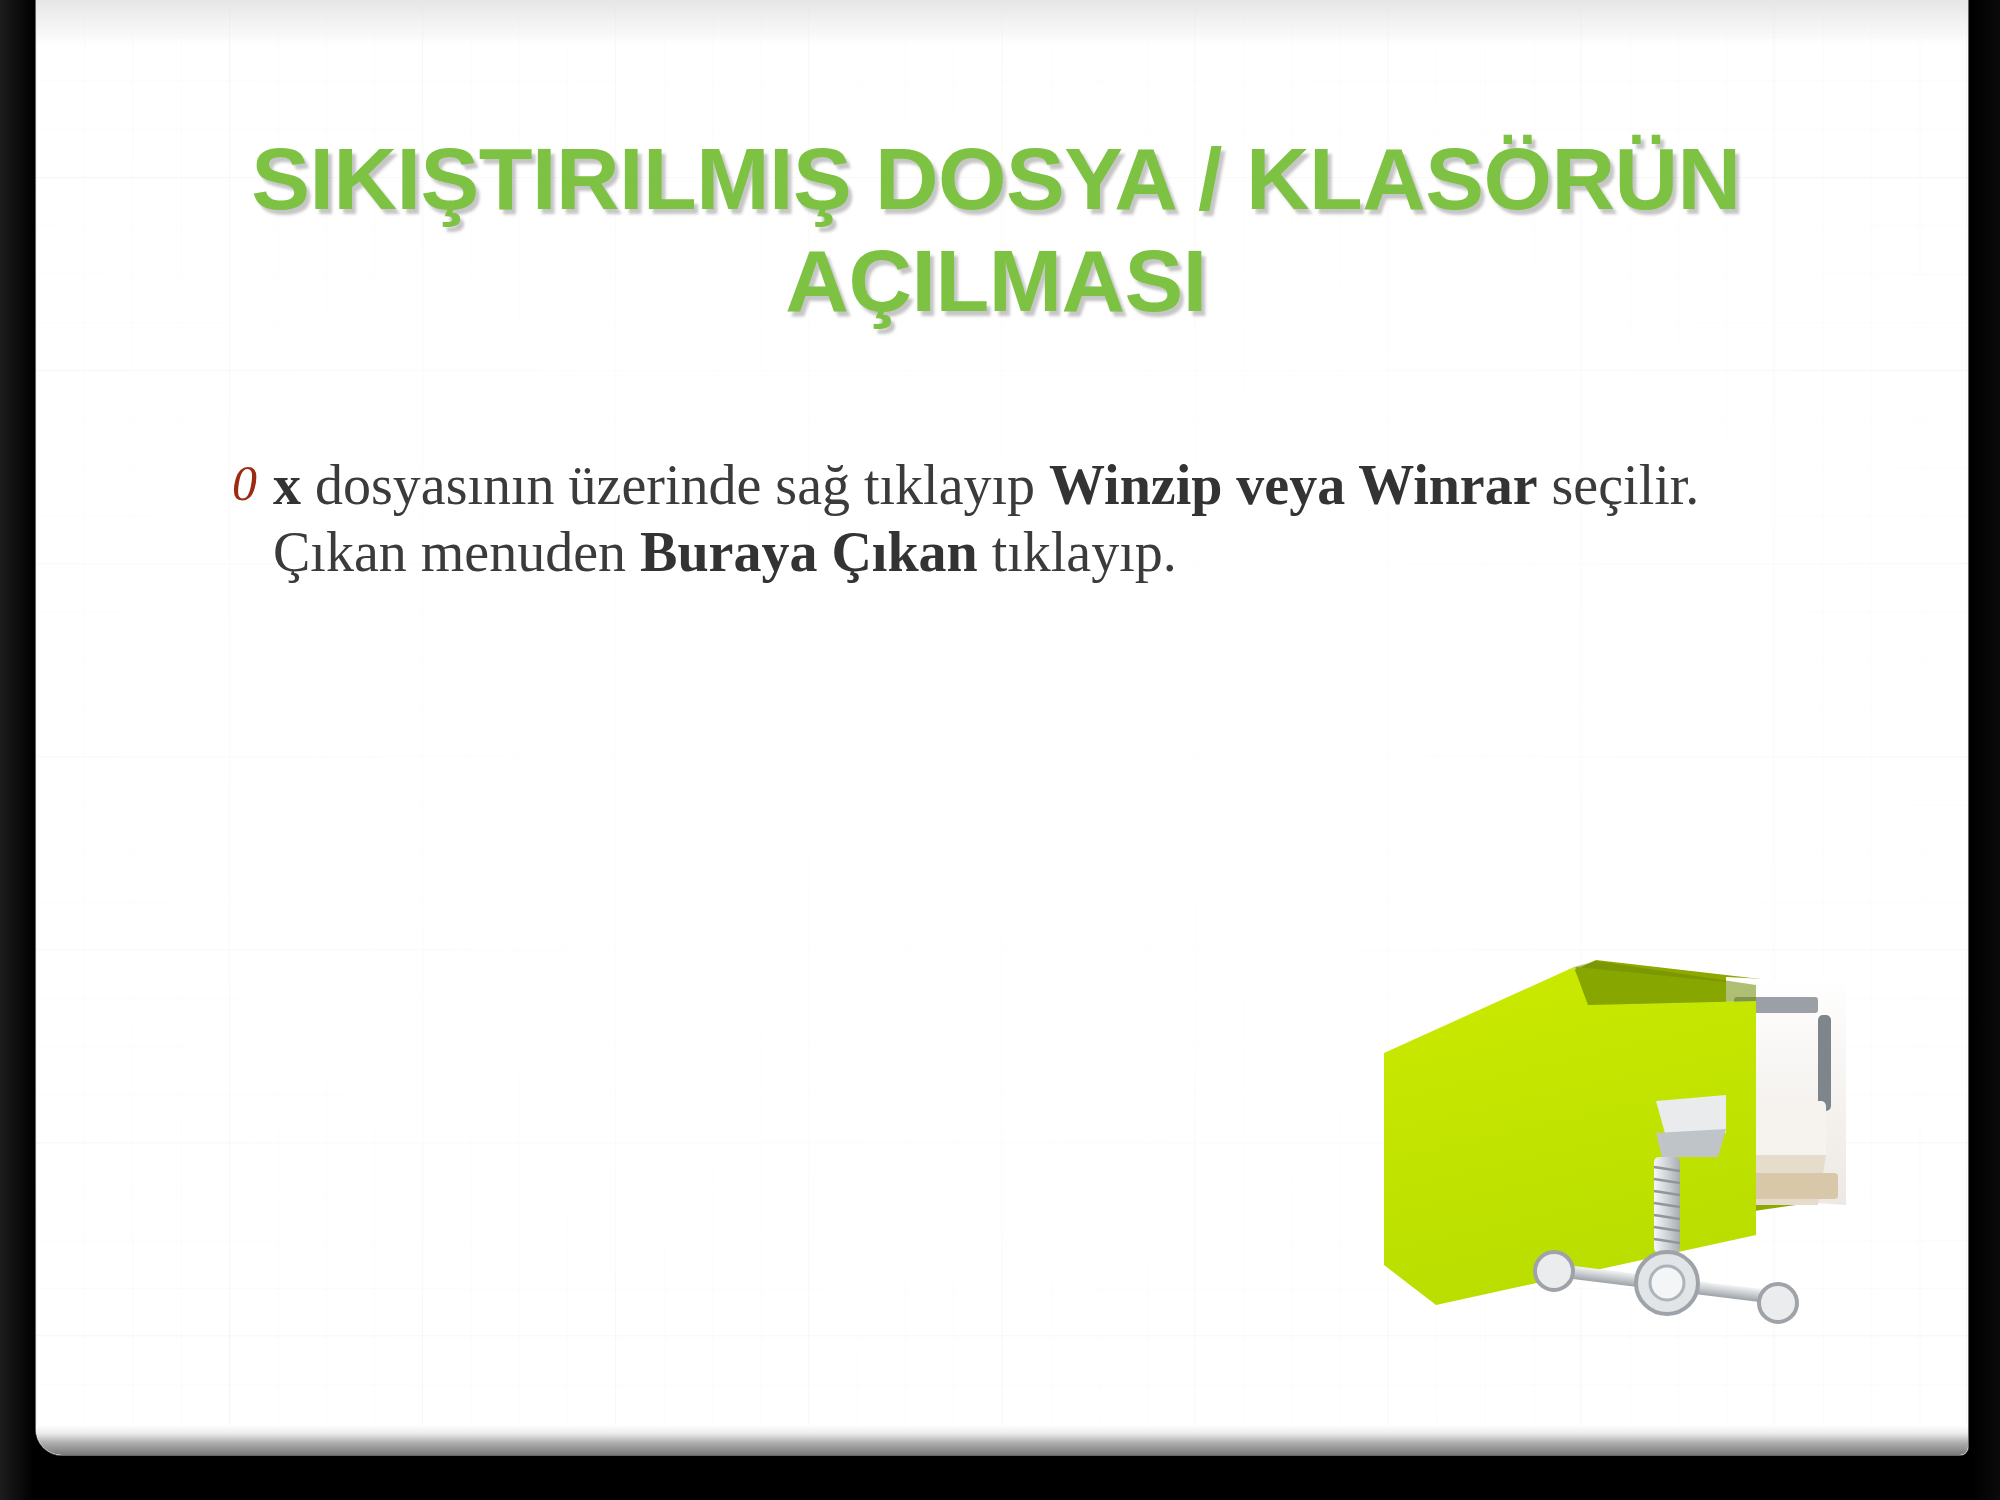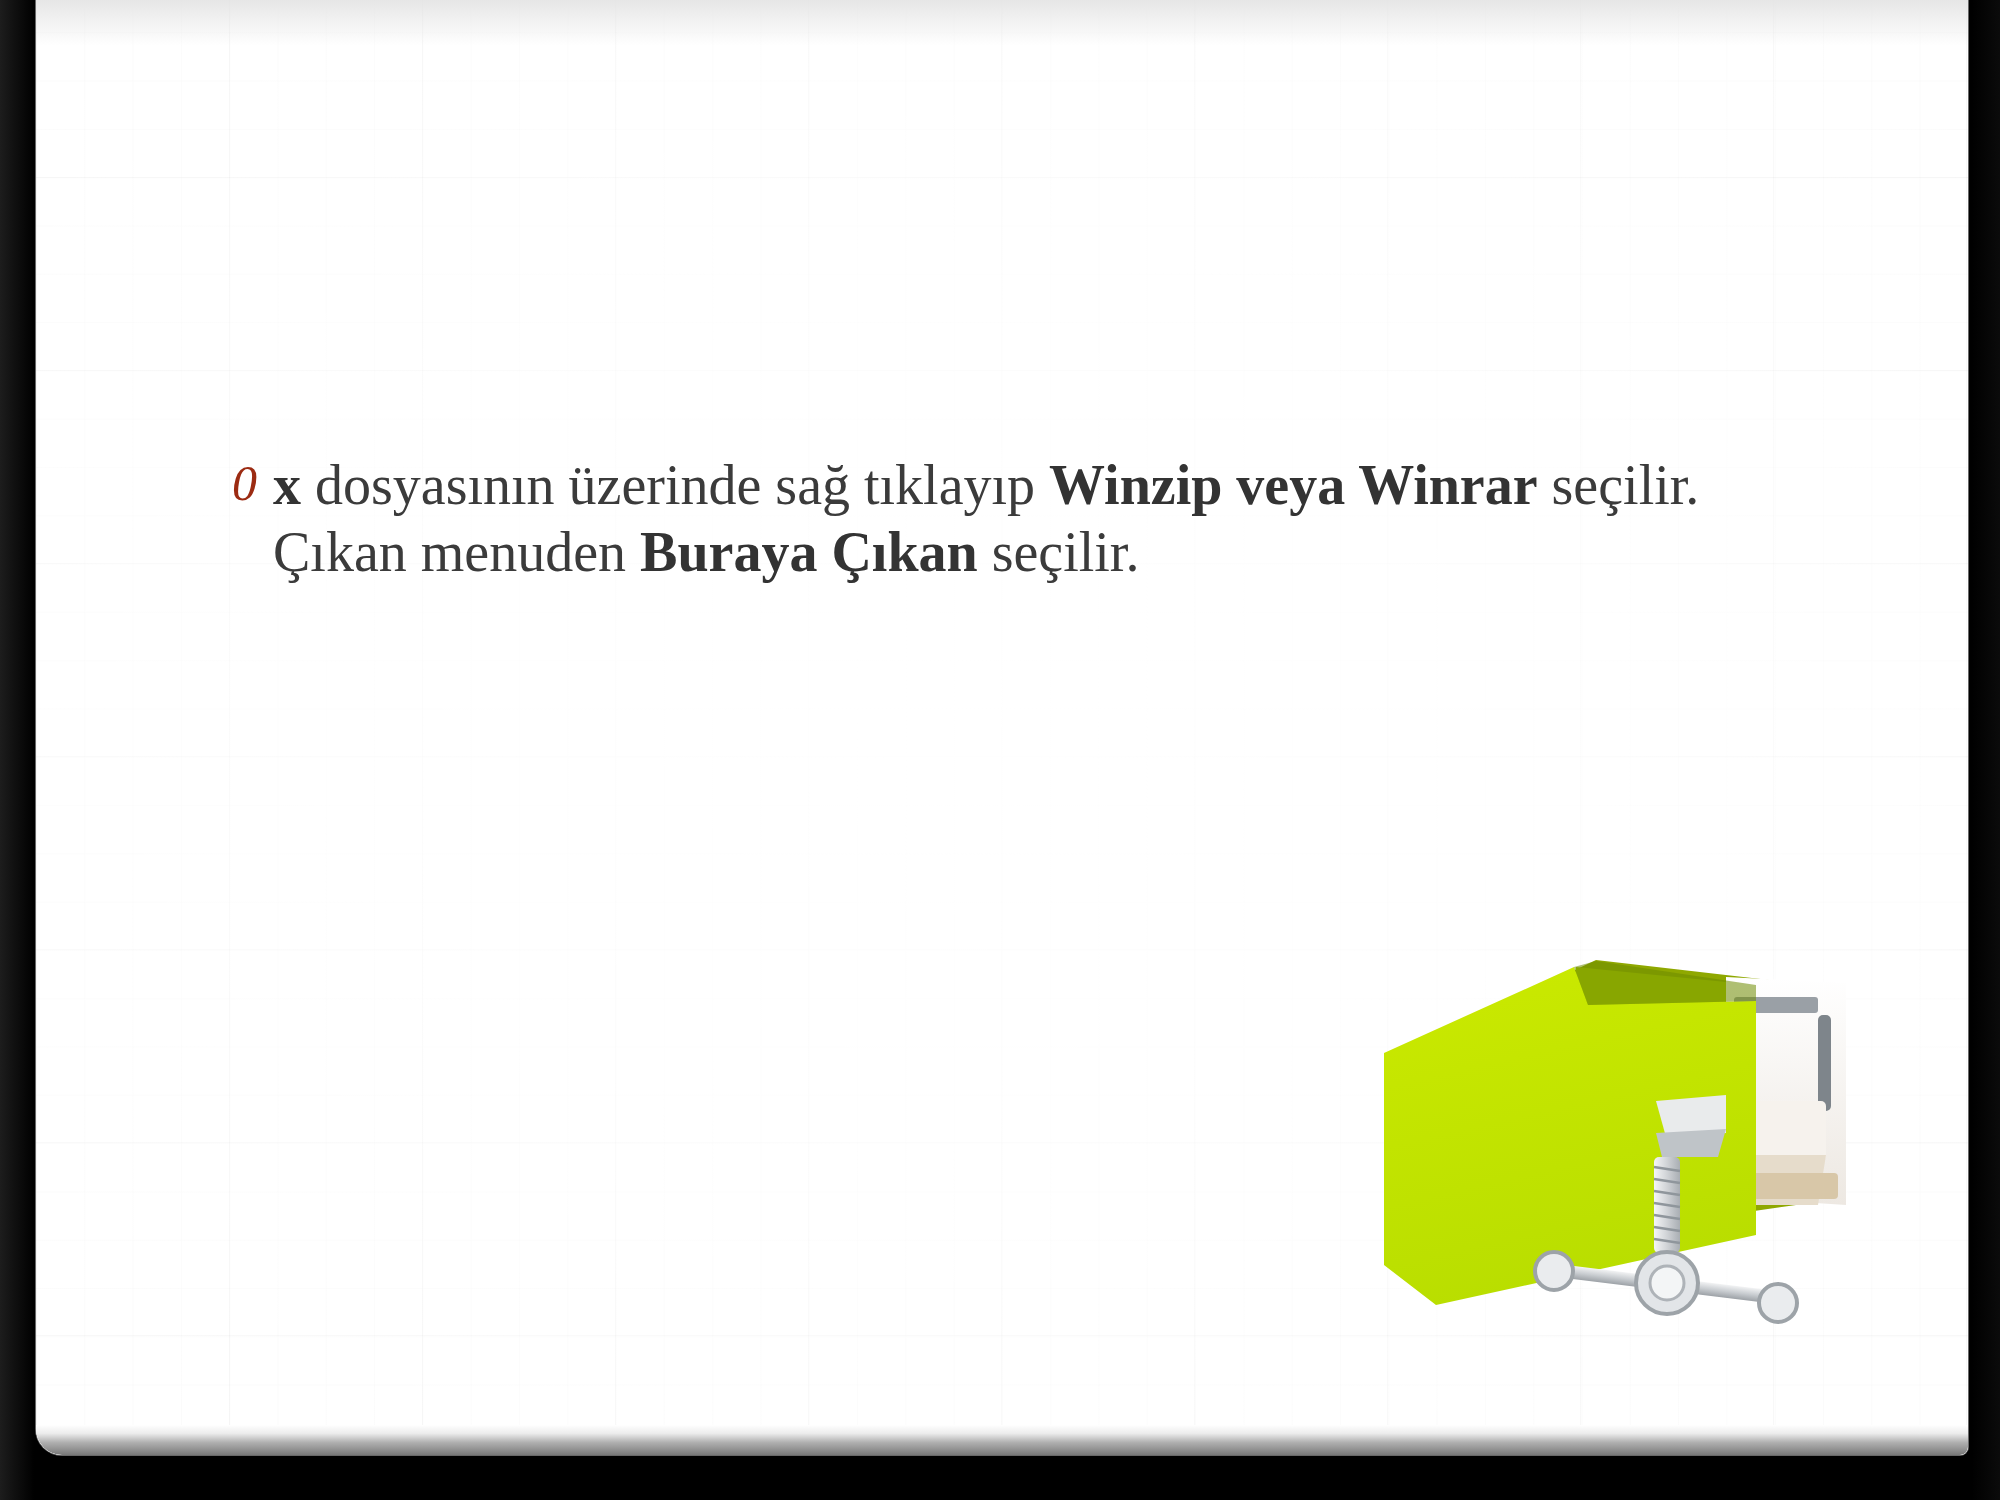--- a/index.html
+++ b/index.html
@@ -163,25 +163,27 @@
 
   <div class="edge-left"></div>
   <div class="edge-right"></div>
 
   <div class="slide">
 
     <div class="grid-bg"></div>
     <div class="grid-fade"></div>
     <div class="sheen-top"></div>
 
+    <div class="title">SIKIŞTIRILMIŞ DOSYA / KLASÖRÜN
+AÇILMASI</div>
 
     <div class="body-block">
       <div class="bullet-row">
         <span class="bullet-marker">0</span>
-        <span class="bullet-text"><b>x</b><span> dosyasının üzerinde sağ tıklayıp </span><b>Winzip veya Winrar</b><span> seçilir. Çıkan menuden </span><b>Buraya Çıkan</b><span> seçilir.</span></span>
+        <span class="bullet-text"><b>x</b><span> dosyasının üzerinde sağ tıklayıp </span><b>Winzip veya Winrar</b><span> seçilir. Çıkan menuden </span><b>Buraya Çıkan</b><span> tıklayıp.</span></span>
       </div>
     </div>
 
     <div class="clipart">
       <svg viewBox="0 0 600 440" xmlns="http://www.w3.org/2000/svg">
         <defs>
           <linearGradient id="metalV" x1="0" y1="0" x2="1" y2="0">
             <stop offset="0%" stop-color="#F4F5F6"></stop>
             <stop offset="45%" stop-color="#D4D7DA"></stop>
             <stop offset="100%" stop-color="#A9AEB3"></stop>

